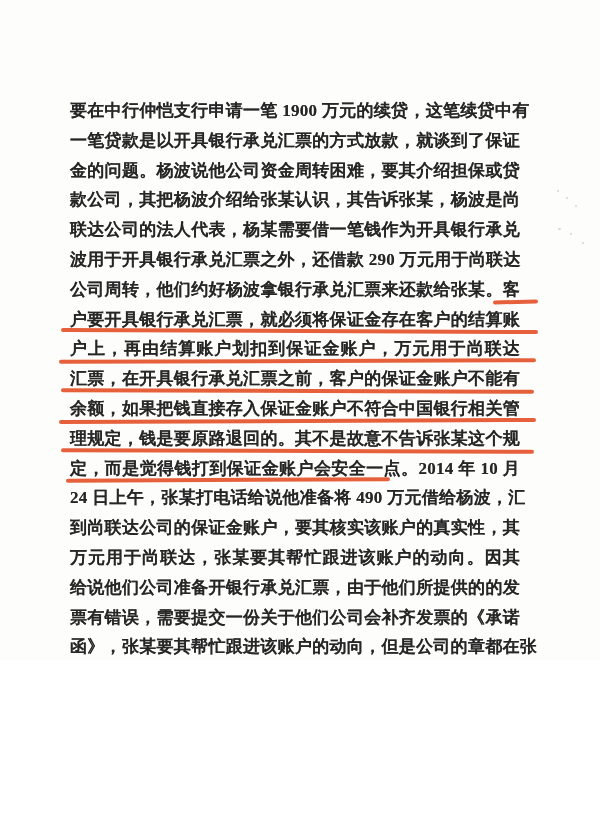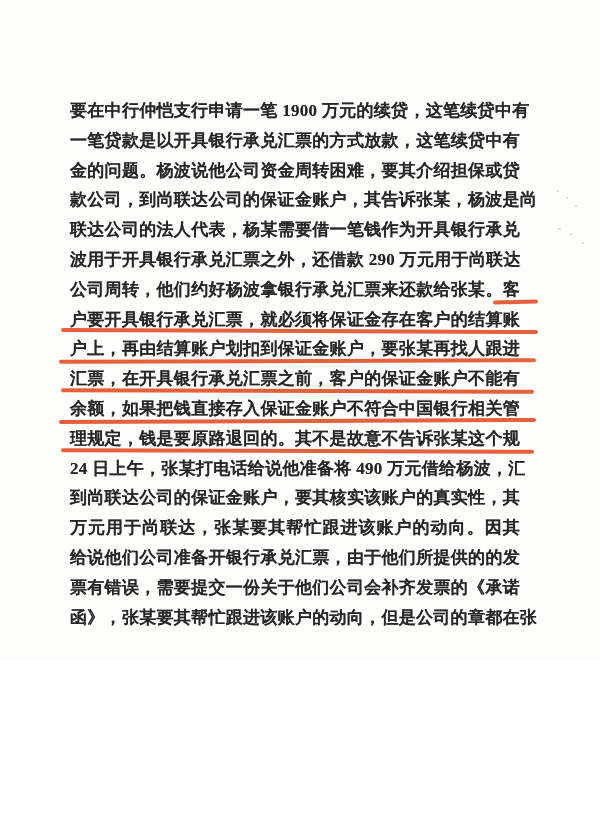--- a/index.html
+++ b/index.html
@@ -88,31 +88,32 @@
   .s7 { left: 101px; top: 765px; width: 3px; height: 3px; }
   .s8 { left: 486px; top: 206px; width: 2px; height: 2px; }
 </style>
 </head>
 <body>
 
 <div class="page">
 
   <div class="text-block" id="text-block">
       <div class="line"><span>要在中行仲恺支行申请一笔 1900 万元的续贷，这笔续贷中有</span></div>
-      <div class="line"><span>一笔贷款是以开具银行承兑汇票的方式放款，这笔续贷中有</span></div>
+      <div class="line"><span>一笔贷款是以开具银行承兑汇票的方式放款，就谈到了保证</span></div>
       <div class="line"><span>金的问题。杨波说他公司资金周转困难，要其介绍担保或贷</span></div>
-      <div class="line"><span>款公司，到尚联达公司的保证金账户，其告诉张某，杨波是尚</span></div>
+      <div class="line"><span>款公司，其把杨波介绍给张某认识，其告诉张某，杨波是尚</span></div>
       <div class="line"><span>联达公司的法人代表，杨某需要借一笔钱作为开具银行承兑</span></div>
       <div class="line"><span>波用于开具银行承兑汇票之外，还借款 290 万元用于尚联达</span></div>
       <div class="line"><span>公司周转，他们约好杨波拿银行承兑汇票来还款给张某。客</span><div class="red-underline" style="left: 94%; width: 10%; background: rgb(228, 84, 42); transform: rotate(-1.2deg);"></div></div>
       <div class="line"><span>户要开具银行承兑汇票，就必须将保证金存在客户的结算账</span><div class="red-underline" style="left: -2%; width: 106%; background: rgb(228, 84, 42); transform: rotate(0.25deg);"></div></div>
-      <div class="line"><span>户上，再由结算账户划扣到保证金账户，要张某再找人跟进</span><div class="red-underline" style="left: -2.5%; width: 106%; background: rgb(228, 84, 42); transform: rotate(-0.2deg);"></div></div>
+      <div class="line"><span>户上，再由结算账户划扣到保证金账户，万元用于尚联达</span><div class="red-underline" style="left: -2.5%; width: 106%; background: rgb(228, 84, 42); transform: rotate(-0.2deg);"></div></div>
       <div class="line"><span>汇票，在开具银行承兑汇票之前，客户的保证金账户不能有</span><div class="red-underline" style="left: -2%; width: 105%; background: rgb(228, 84, 42); transform: rotate(0.2deg);"></div></div>
       <div class="line"><span>余额，如果把钱直接存入保证金账户不符合中国银行相关管</span><div class="red-underline" style="left: -2.5%; width: 106%; background: rgb(228, 84, 42); transform: rotate(-0.25deg);"></div></div>
       <div class="line"><span>理规定，钱是要原路退回的。其不是故意不告诉张某这个规</span><div class="red-underline" style="left: -2%; width: 105%; background: rgb(228, 84, 42); transform: rotate(0.2deg);"></div></div>
+      <div class="line"><span>定，而是觉得钱打到保证金账户会安全一点。2014 年 10 月</span><div class="red-underline" style="left: -1%; width: 72%; background: rgb(228, 84, 42); transform: rotate(-0.3deg);"></div></div>
       <div class="line"><span>24 日上午，张某打电话给说他准备将 490 万元借给杨波，汇</span></div>
       <div class="line"><span>到尚联达公司的保证金账户，要其核实该账户的真实性，其</span></div>
       <div class="line"><span>万元用于尚联达，张某要其帮忙跟进该账户的动向。因其</span></div>
       <div class="line"><span>给说他们公司准备开银行承兑汇票，由于他们所提供的的发</span></div>
       <div class="line"><span>票有错误，需要提交一份关于他们公司会补齐发票的《承诺</span></div>
       <div class="line"><span>函》，张某要其帮忙跟进该账户的动向，但是公司的章都在张</span></div>
     </div>
 
   <div class="watermark-cn" style="color: rgb(240, 133, 122);">西部决策网</div>
 

